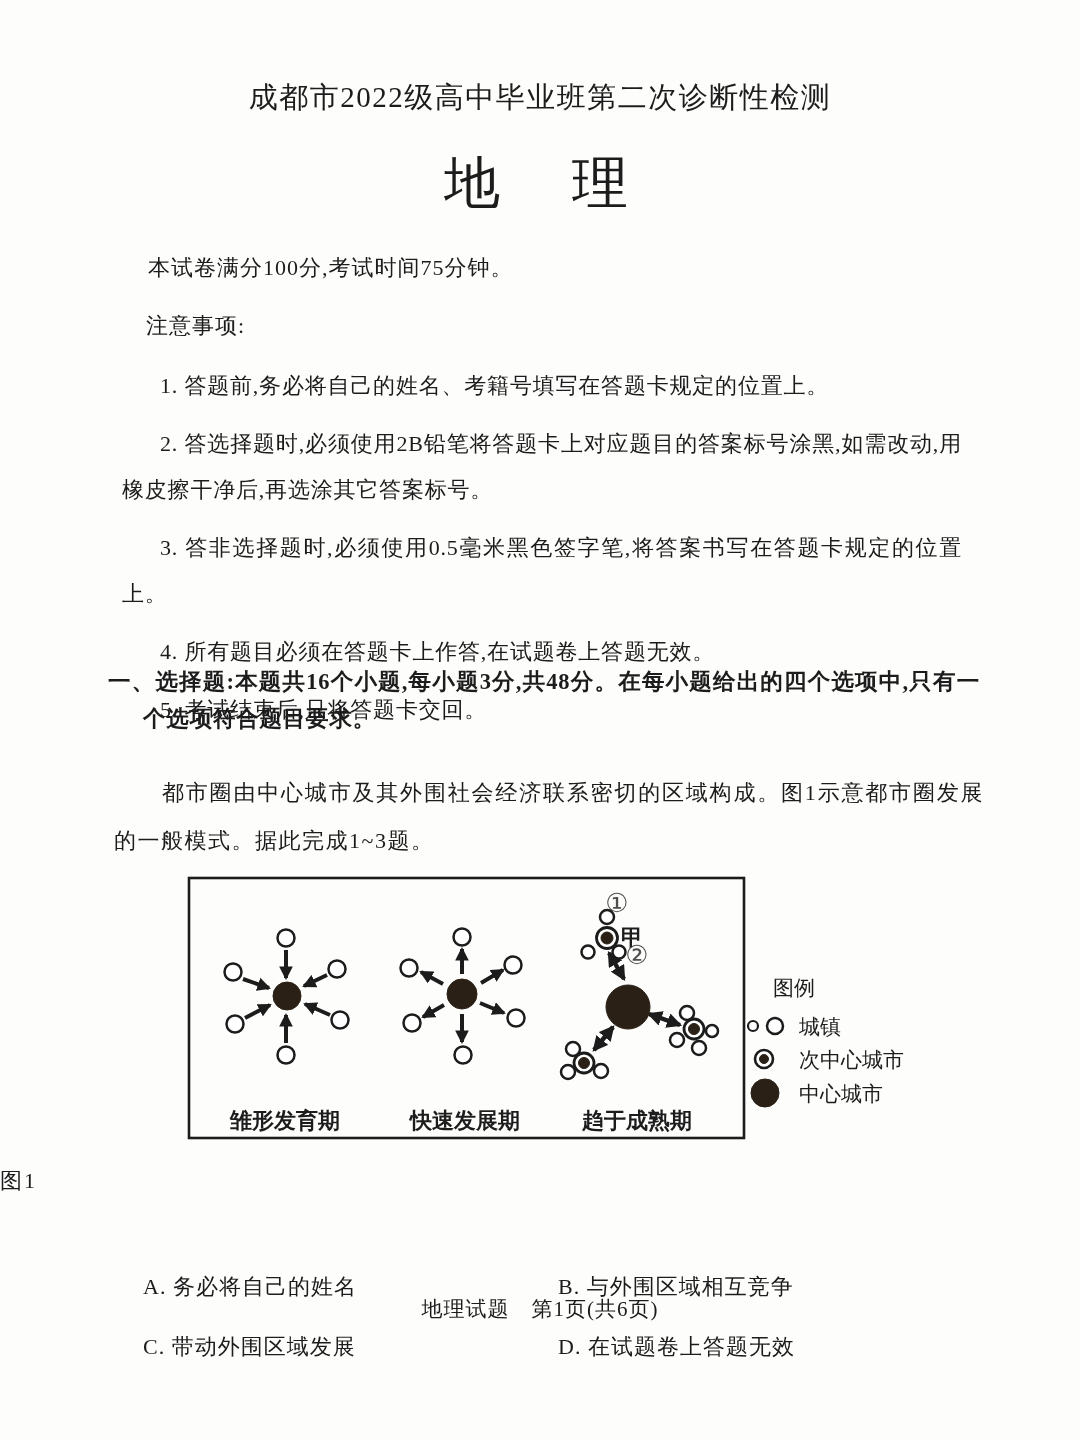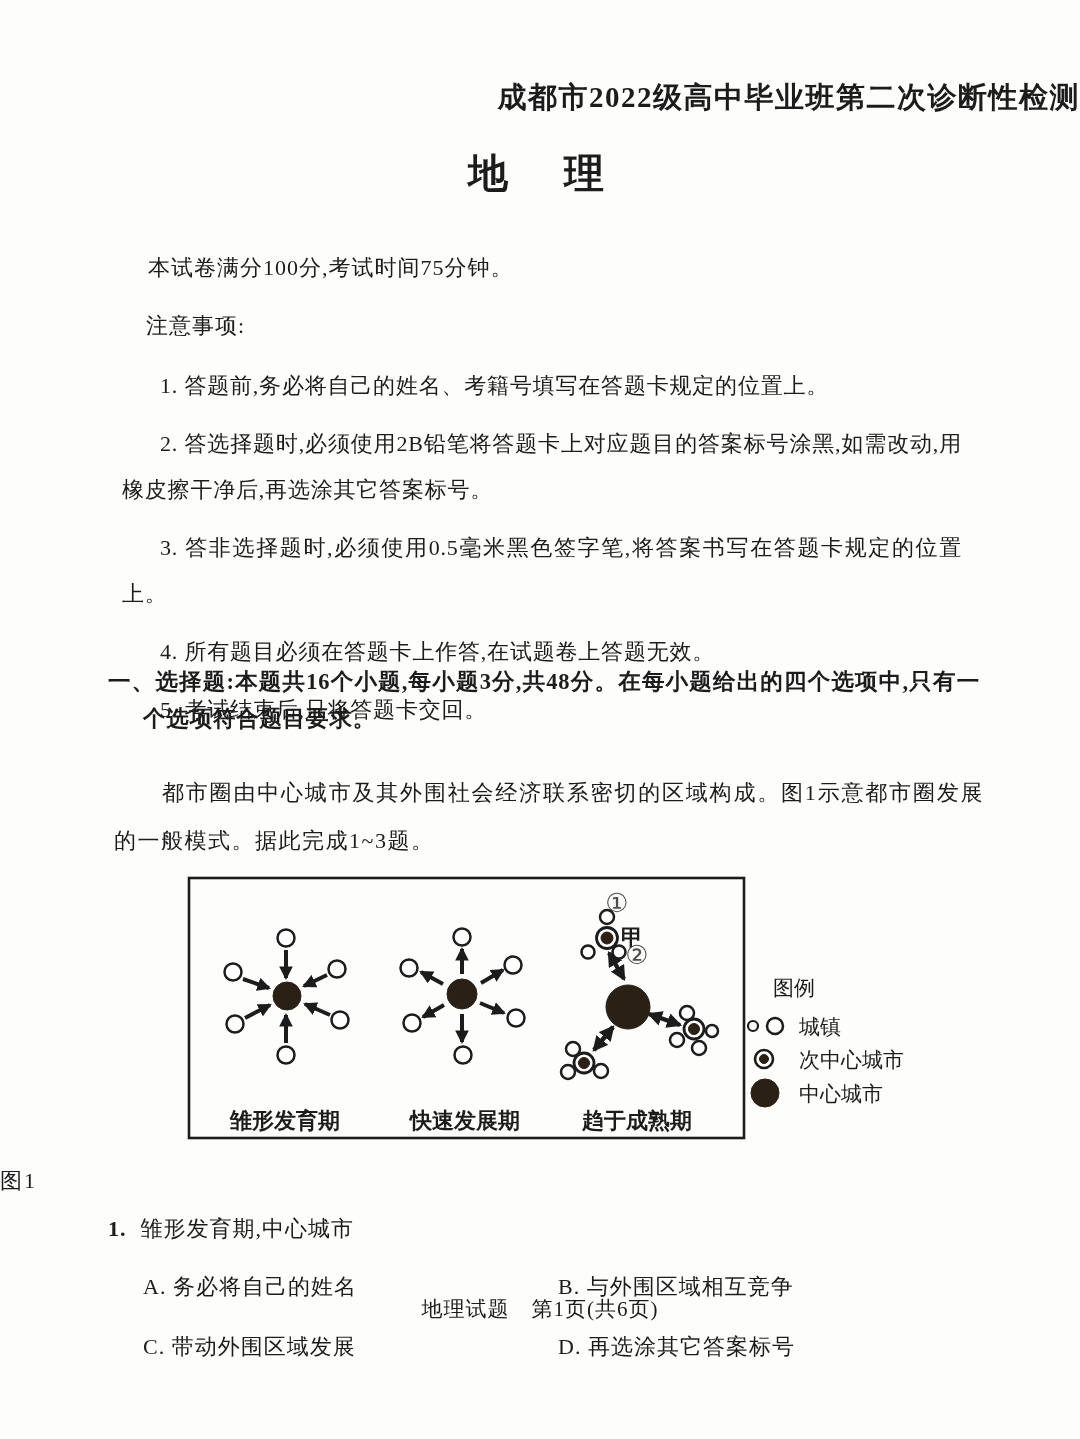--- a/index.html
+++ b/index.html
@@ -8,24 +8,24 @@
     --city:#2a2016;
     --gray:#4f4f4f;
   }
   html,body{margin:0;padding:0;background:#e9e9e9;}
   .page{
     position:relative;width:1080px;height:1439px;margin:0 auto;
     background:var(--paper);color:var(--ink);
     font-family:"Liberation Serif","DejaVu Serif",serif;
     overflow:hidden;
   }
-  .title{position:absolute;top:78px;left:0;width:100%;text-align:right;
-    font-size:29px;font-weight:bold;letter-spacing:1.5px;}
+  .title{position:absolute;top:78px;left:0;width:100%;text-align:center;
+    font-size:29px;font-weight:normal;letter-spacing:1.5px;}
   .subject{position:absolute;top:146px;left:0;width:100%;text-align:center;
-    font-size:40px;font-weight:bold;letter-spacing:8px;}
+    font-size:56px;font-weight:normal;letter-spacing:8px;}
   .exam-info{position:absolute;left:148px;top:253px;font-size:22px;letter-spacing:1px;}
   .notes-title{position:absolute;left:146px;top:311px;font-size:22px;font-weight:normal;letter-spacing:1px;}
   .notes{position:absolute;left:110px;top:351px;width:864px;font-size:22px;
     line-height:46px;text-align:justify;letter-spacing:0.8px;}
   .notes p{margin:12px;text-indent:38px;}
   .section-header{position:absolute;left:108px;top:663px;width:872px;box-sizing:border-box;
     font-size:22.5px;font-weight:bold;line-height:37px;text-align:justify;
     padding-left:35px;text-indent:-35px;letter-spacing:0.8px;}
   .intro{position:absolute;left:104px;top:769px;width:870px;font-size:22px;
     line-height:48px;text-align:justify;text-indent:48px;letter-spacing:1.5px;margin-left:10px;}
@@ -158,24 +158,21 @@
         <circle class="dc" cx="579" cy="184" r="4.5"></circle>
         <text class="leg-label" x="614" y="192">次中心城市</text>
         <circle class="dc" cx="580" cy="218" r="14"></circle>
         <text class="leg-label" x="614" y="226">中心城市</text>
       </g>
     </svg>
   </div>
 
   <div class="fig-caption">图1</div>
 
-  <div class="q1">
-    <span class="q-num">1.</span><span>雏形发育期,中心城市</span>
-  </div>
 
   <div class="opt opt-a">A. 务必将自己的姓名</div>
   <div class="opt opt-b">B. 与外围区域相互竞争</div>
   <div class="opt opt-c">C. 带动外围区域发展</div>
-  <div class="opt opt-d">D. 再选涂其它答案标号</div>
+  <div class="opt opt-d">D. 在试题卷上答题无效</div>
 
   <div class="footer">地理试题　第1页(共6页)</div>
 
 </div>
 
 </body></html>

